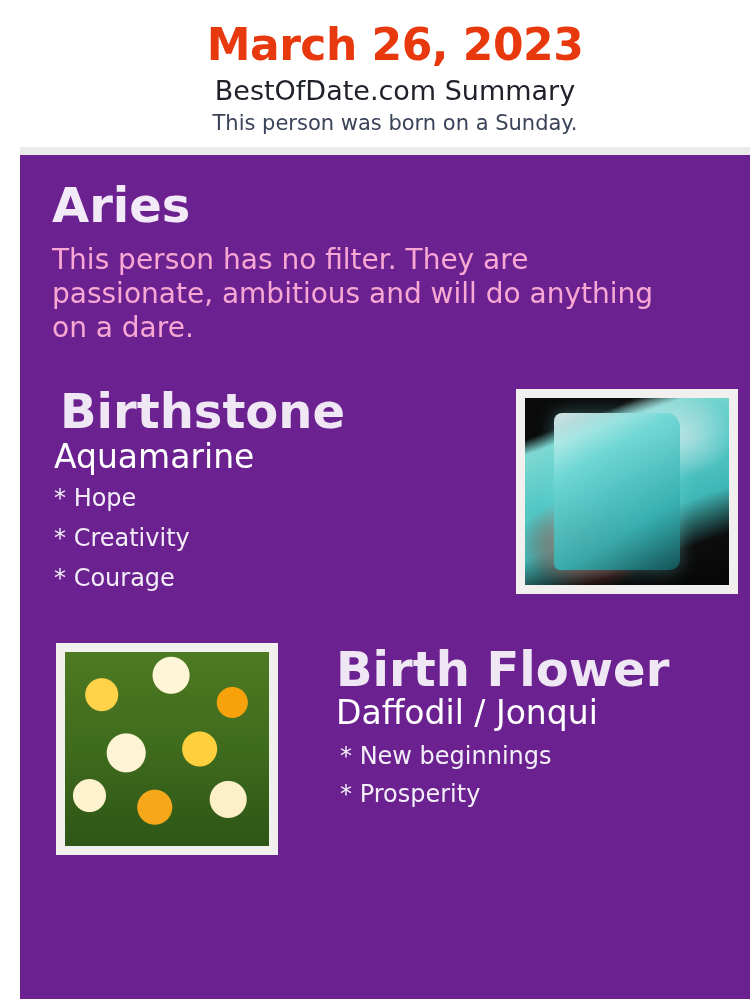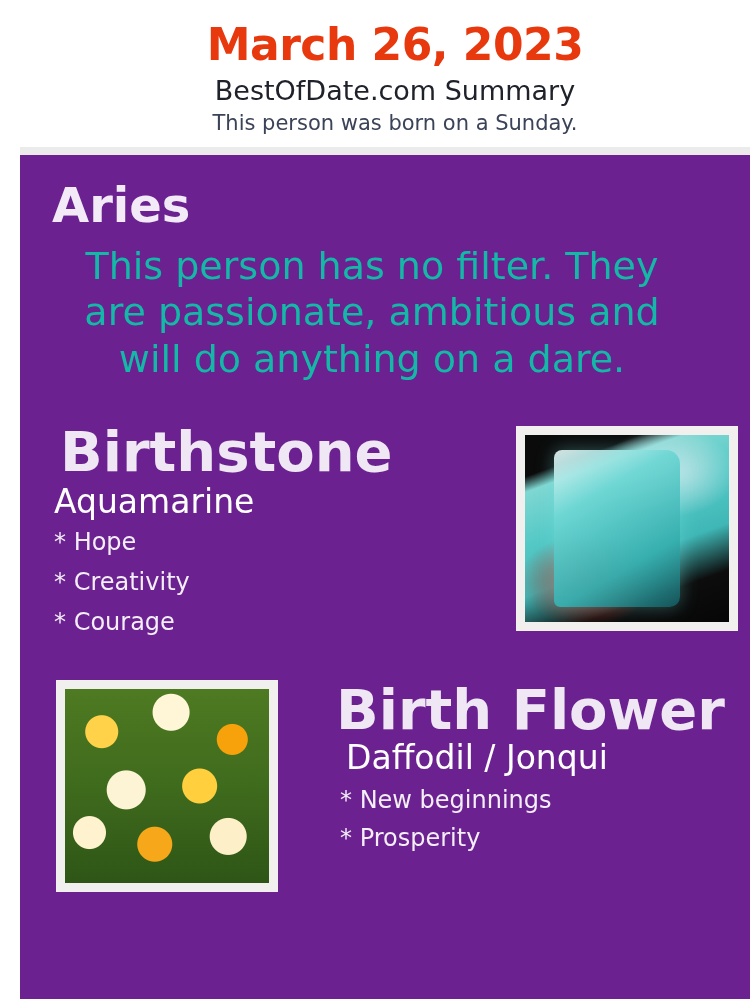--- a/index.html
+++ b/index.html
@@ -68,39 +68,38 @@
   }
 
   .zodiac-title {
     font-size: 48px;
     font-weight: bold;
     color: #f2eaf6;
     line-height: 1.0;
     margin: 0 0 14px 0;
   }
   .zodiac-desc {
-    font-size: 38px;
+    font-size: 28px;
     line-height: 1.22;
-    color: #14b8a6;
+    color: #f9a8d4;
     margin: 0;
     max-width: 640px;
-    text-align: center;
   }
 
   
   .birthstone-block {
     position: relative;
     margin-top: 42px;
     min-height: 230px;
   }
   .birthstone-text {
     width: 430px;
   }
   .section-title {
-    font-size: 56px;
+    font-size: 48px;
     font-weight: bold;
     color: #efe7f4;
     line-height: 1.0;
     margin: 0 0 4px 8px;
   }
   .section-sub {
     font-size: 33px;
     color: #ffffff;
     line-height: 1.1;
     margin: 0 0 10px 2px;
@@ -178,21 +177,21 @@
     position: absolute;
     left: 250px;
     top: 2px;
     right: 0;
   }
   .flower-text .section-title {
     margin-left: 34px;
     margin-bottom: 2px;
   }
   .flower-text .section-sub {
-    margin-left: 44px;
+    margin-left: 34px;
     margin-bottom: 12px;
   }
   .flower-text .bullet {
     margin-left: 38px;
     margin-bottom: 14px;
   }
 </style>
 </head>
 <body>
 

